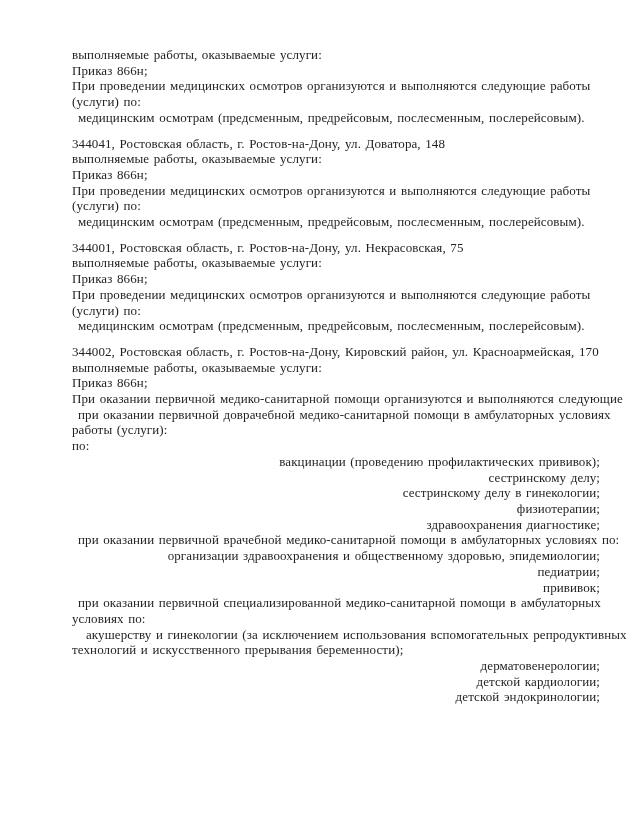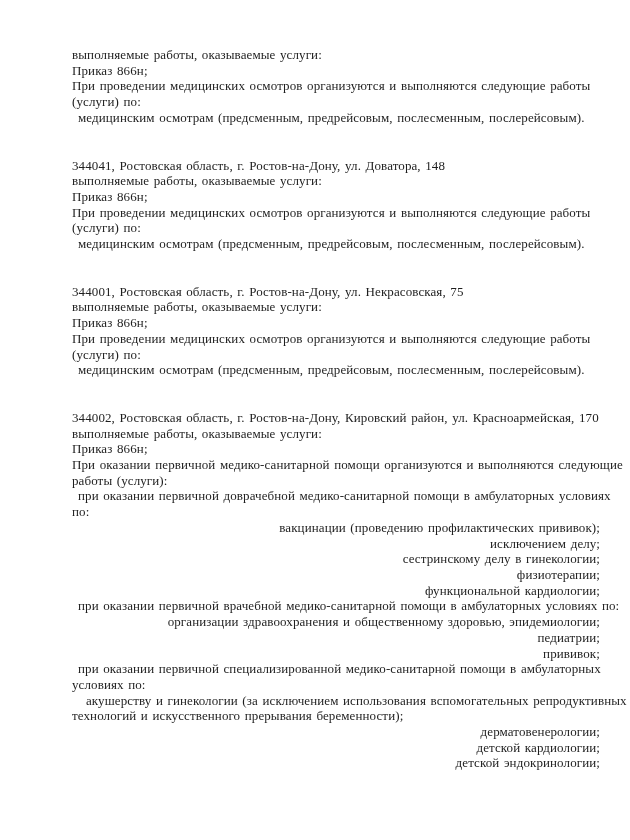--- a/index.html
+++ b/index.html
@@ -20,21 +20,21 @@
     position: absolute;
     top: 47px;
     left: 72px;
     right: 30px;
     font-size: 13px;
     line-height: 15.7px;
     letter-spacing: 0.1px;
     word-spacing: 1.2px;
   }
   .block + .block {
-    margin-top: 32px; 
+    margin-top: 10px; 
   }
   .line {
     white-space: pre;
     -webkit-font-smoothing: antialiased;
   }
   .indent-0 { padding-left: 0; }
   .indent-1 { padding-left: 6px; }
   .indent-2 { padding-left: 14px; text-align: right; }
 </style>
 </head>
@@ -63,28 +63,28 @@
         <div class="line indent-0">Приказ 866н;</div>
         <div class="line indent-0">При проведении медицинских осмотров организуются и выполняются следующие работы</div>
         <div class="line indent-0">(услуги) по:</div>
         <div class="line indent-1">медицинским осмотрам (предсменным, предрейсовым, послесменным, послерейсовым).</div>
       </div>
       <div class="block">
         <div class="line indent-0">344002, Ростовская область, г. Ростов-на-Дону, Кировский район, ул. Красноармейская, 170</div>
         <div class="line indent-0">выполняемые работы, оказываемые услуги:</div>
         <div class="line indent-0">Приказ 866н;</div>
         <div class="line indent-0">При оказании первичной медико-санитарной помощи организуются и выполняются следующие</div>
+        <div class="line indent-1">при оказании первичной доврачебной медико-санитарной помощи в амбулаторных условиях</div>
         <div class="line indent-0">работы (услуги):</div>
-        <div class="line indent-1">при оказании первичной доврачебной медико-санитарной помощи в амбулаторных условиях</div>
         <div class="line indent-0">по:</div>
         <div class="line indent-2">вакцинации (проведению профилактических прививок);</div>
-        <div class="line indent-2">исключением делу;</div>
+        <div class="line indent-2">сестринскому делу;</div>
         <div class="line indent-2">сестринскому делу в гинекологии;</div>
         <div class="line indent-2">физиотерапии;</div>
-        <div class="line indent-2">функциональной кардиологии;</div>
+        <div class="line indent-2">здравоохранения диагностике;</div>
         <div class="line indent-1">при оказании первичной врачебной медико-санитарной помощи в амбулаторных условиях по:</div>
         <div class="line indent-2">организации здравоохранения и общественному здоровью, эпидемиологии;</div>
         <div class="line indent-2">педиатрии;</div>
         <div class="line indent-2">прививок;</div>
         <div class="line indent-1">при оказании первичной специализированной медико-санитарной помощи в амбулаторных</div>
         <div class="line indent-0">условиях по:</div>
         <div class="line indent-2">акушерству и гинекологии (за исключением использования вспомогательных репродуктивных</div>
         <div class="line indent-0">технологий и искусственного прерывания беременности);</div>
         <div class="line indent-2">дерматовенерологии;</div>
         <div class="line indent-2">детской кардиологии;</div>

